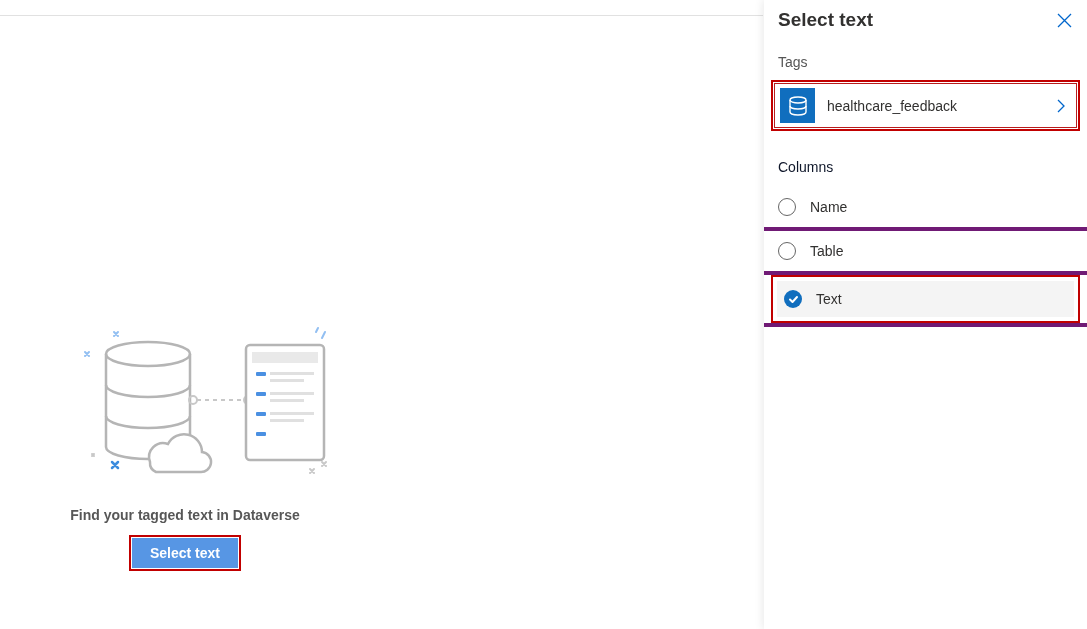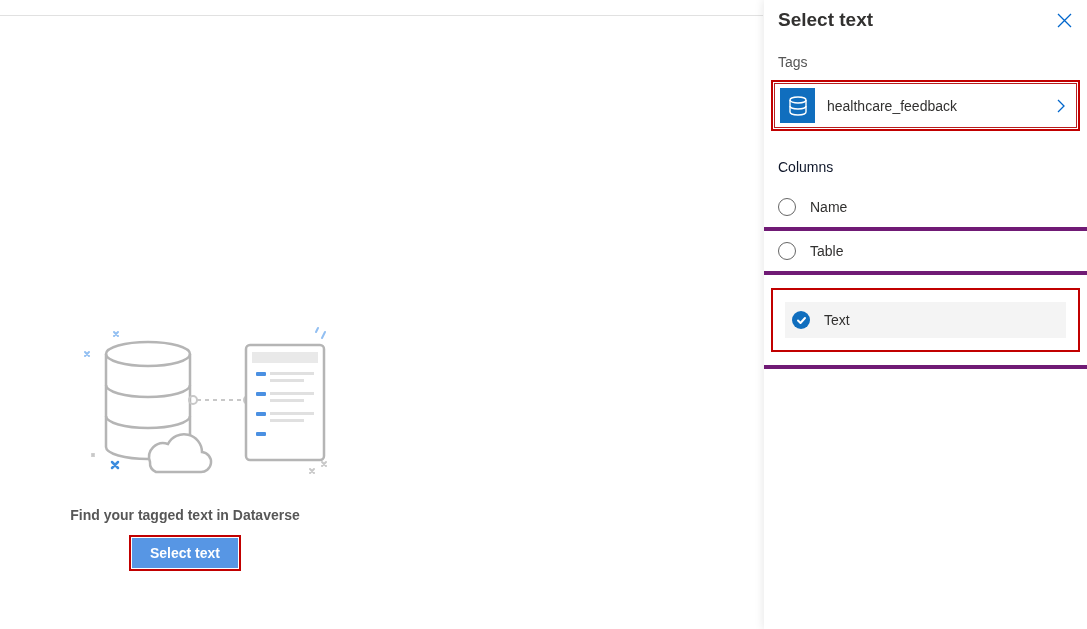--- a/index.html
+++ b/index.html
@@ -135,23 +135,23 @@
       display: flex;
       align-items: center;
       padding: 11px 14px;
       border-bottom: 4px solid #701a75;
       cursor: pointer;
     }
     .column-row.selected-row {
       padding: 0;
     }
     .column-highlight {
-      margin: 13px 7px;
+      margin: 0 7px;
       border: 2px solid #c10000;
-      padding: 12px;
+      padding: 4px;
       display: flex;
       width: 100%;
     }
     .column-highlight-inner {
       display: flex;
       align-items: center;
       padding: 9px 7px;
       width: 100%;
       background: #f4f4f4;
     }

